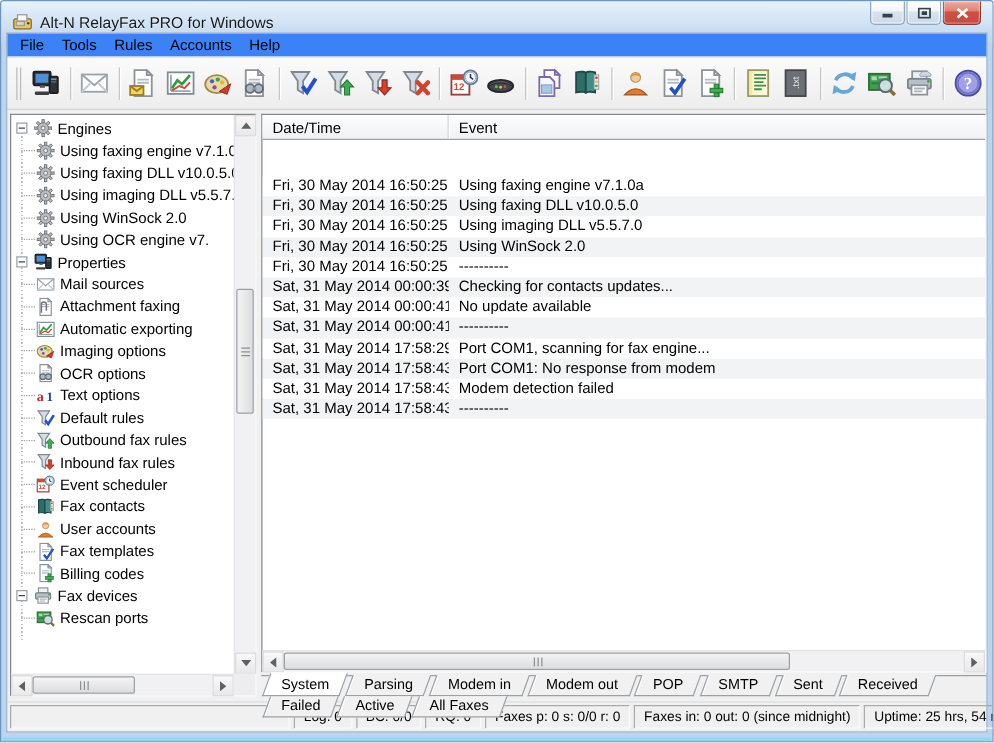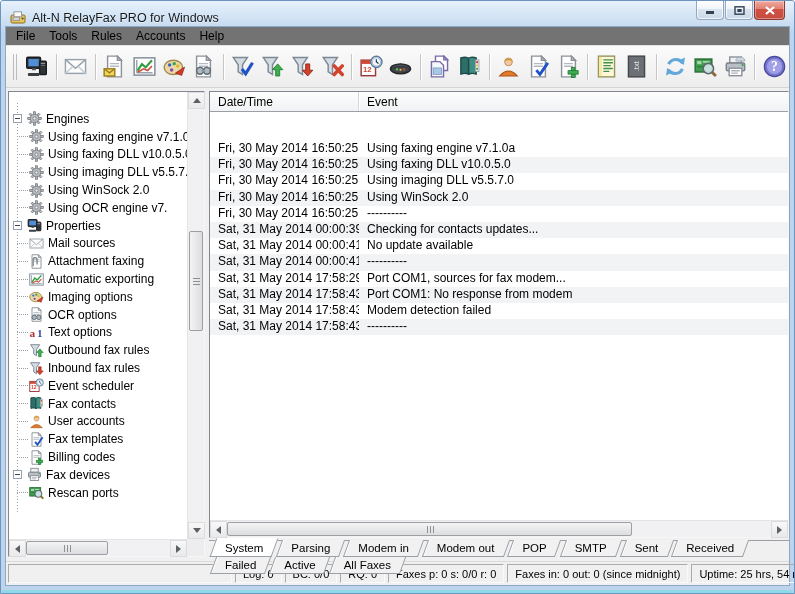--- a/index.html
+++ b/index.html
@@ -21,37 +21,37 @@
     background:linear-gradient(#ffffff,#f0f5fa 45%,#d9e4ef 46%,#cbd9e9);
     display:flex;align-items:center;justify-content:center;padding:0;cursor:default;
     box-shadow:inset 0 0 0 1px rgba(255,255,255,.75);}
   .winbtn.close{width:31px;border-color:#8e3a30;
     background:linear-gradient(#f0a99f,#e07f71 45%,#cf5044 46%,#c64c40);
     box-shadow:inset 0 0 0 1px rgba(255,255,255,.35);}
   
   .client{position:absolute;left:4px;right:4px;top:25px;bottom:7px;background:#f0f0f0;
     border:1px solid #8aa8c8;display:flex;flex-direction:column;}
   
-  .menubar{height:19px;background:#737373;border-bottom:1px solid #e3e3e3;
+  .menubar{height:19px;background:#3b82f6;border-bottom:1px solid #e3e3e3;
     display:flex;align-items:center;padding-left:3px;font-size:12px;}
   .menu-item{padding:1px 7px;}
   
   .toolbar{height:42px;background:linear-gradient(#fbfbfb,#ededed);border-bottom:1px solid #d4d4d4;
     display:flex;align-items:center;padding-left:4px;}
   .gripper{width:1px;height:26px;background:#bcbcbc;box-shadow:3px 0 0 #bcbcbc;margin:0 8px 0 3px;}
   .tb-btn{width:30px;height:30px;border:none;background:transparent;padding:0;margin:0 1px;
     display:flex;align-items:center;justify-content:center;}
   .tb-sep{width:1px;height:26px;background:#c6c6c6;box-shadow:1px 0 0 #fff;margin:0 4px;}
   
   .main{flex:1;position:relative;background:#f0f0f0;}
   .sunken{background:#fff;border:1px solid;border-color:#828790 #f6f6f6 #f6f6f6 #828790;}
   
   .tree-panel{position:absolute;left:2px;top:3px;width:197px;height:466px;
     display:grid;grid-template-columns:1fr 17px;grid-template-rows:1fr 17px;}
-  .tree-content{grid-column:1;grid-row:1;overflow:hidden;position:relative;padding-top:18px;font-size:12px;text-align:right;}
+  .tree-content{grid-column:1;grid-row:1;overflow:hidden;position:relative;padding-top:2px;font-size:12px;text-align:right;}
   .vline{position:absolute;left:8px;width:1px;
     background:repeating-linear-gradient(to bottom,#9aa0a6 0 1px,transparent 1px 3px);}
   .trow{height:17.8px;display:flex;align-items:center;white-space:nowrap;position:relative;}
   .trow.root{padding-left:4px;}
   .trow .expander{width:9px;height:9px;border:1px solid #98a2ac;background:#fff;position:relative;
     margin-right:4px;flex:0 0 auto;z-index:2;}
   .trow .expander::after{content:'';position:absolute;left:1px;right:1px;top:3px;height:1px;background:#40464c;}
   .trow .dash{width:11px;margin-left:8px;border-top:1px dotted #9aa0a6;flex:0 0 auto;}
   .trow svg{flex:0 0 auto;margin:0 4px 0 1px;}
   .tlabel{overflow:hidden;}
@@ -547,20 +547,28 @@
               </svg>
               <span class="tlabel">OCR options</span>
             </div>
             <div class="trow child">
               <span class="dash"></span>
               <svg width="15" height="15" viewBox="0 0 16 16">
                 <text x="0.5" y="12.5" font-size="12" font-weight="bold" font-family="Liberation Serif, serif" fill="#b03030">a</text>
                 <text x="8.8" y="12.5" font-size="11" font-weight="bold" font-family="Liberation Serif, serif" fill="#2a3a9a">1</text>
               </svg>
               <span class="tlabel">Text options</span>
+            </div>
+            <div class="trow child">
+              <span class="dash"></span>
+              <svg width="15" height="15" viewBox="0 0 16 16">
+                <path d="M1.6 1.8 H11.4 L8 6.8 V13.6 L5 11.8 V6.8 Z" fill="#d4dbe2" stroke="#7d8894"></path>
+                <path d="M7.6 9.8 L10.2 13 L15 5.4" fill="none" stroke="#1f52c9" stroke-width="2.2"></path>
+              </svg>
+              <span class="tlabel">Default rules</span>
             </div>
             <div class="trow child">
               <span class="dash"></span>
               <svg width="15" height="15" viewBox="0 0 16 16">
                 <path d="M1.6 1.8 H11.4 L8 6.8 V13.6 L5 11.8 V6.8 Z" fill="#d4dbe2" stroke="#7d8894"></path>
                 <polygon points="11.6,6.2 15.2,10.2 13,10.2 13,14.6 10.2,14.6 10.2,10.2 8,10.2" fill="#3fae4f" stroke="#1f7a30" stroke-width="0.6"></polygon>
               </svg>
               <span class="tlabel">Outbound fax rules</span>
             </div>
             <div class="trow child">
@@ -720,21 +728,21 @@
             <div class="lrow">
               <div class="lc date">Sat, 31 May 2014 00:00:41</div>
               <div class="lc event">No update available</div>
             </div>
             <div class="lrow alt">
               <div class="lc date">Sat, 31 May 2014 00:00:41</div>
               <div class="lc event">----------</div>
             </div>
             <div class="lrow">
               <div class="lc date">Sat, 31 May 2014 17:58:29</div>
-              <div class="lc event">Port COM1, sources for fax modem...</div>
+              <div class="lc event">Port COM1, scanning for fax engine...</div>
             </div>
             <div class="lrow alt">
               <div class="lc date">Sat, 31 May 2014 17:58:43</div>
               <div class="lc event">Port COM1: No response from modem</div>
             </div>
             <div class="lrow">
               <div class="lc date">Sat, 31 May 2014 17:58:43</div>
               <div class="lc event">Modem detection failed</div>
             </div>
             <div class="lrow alt">

